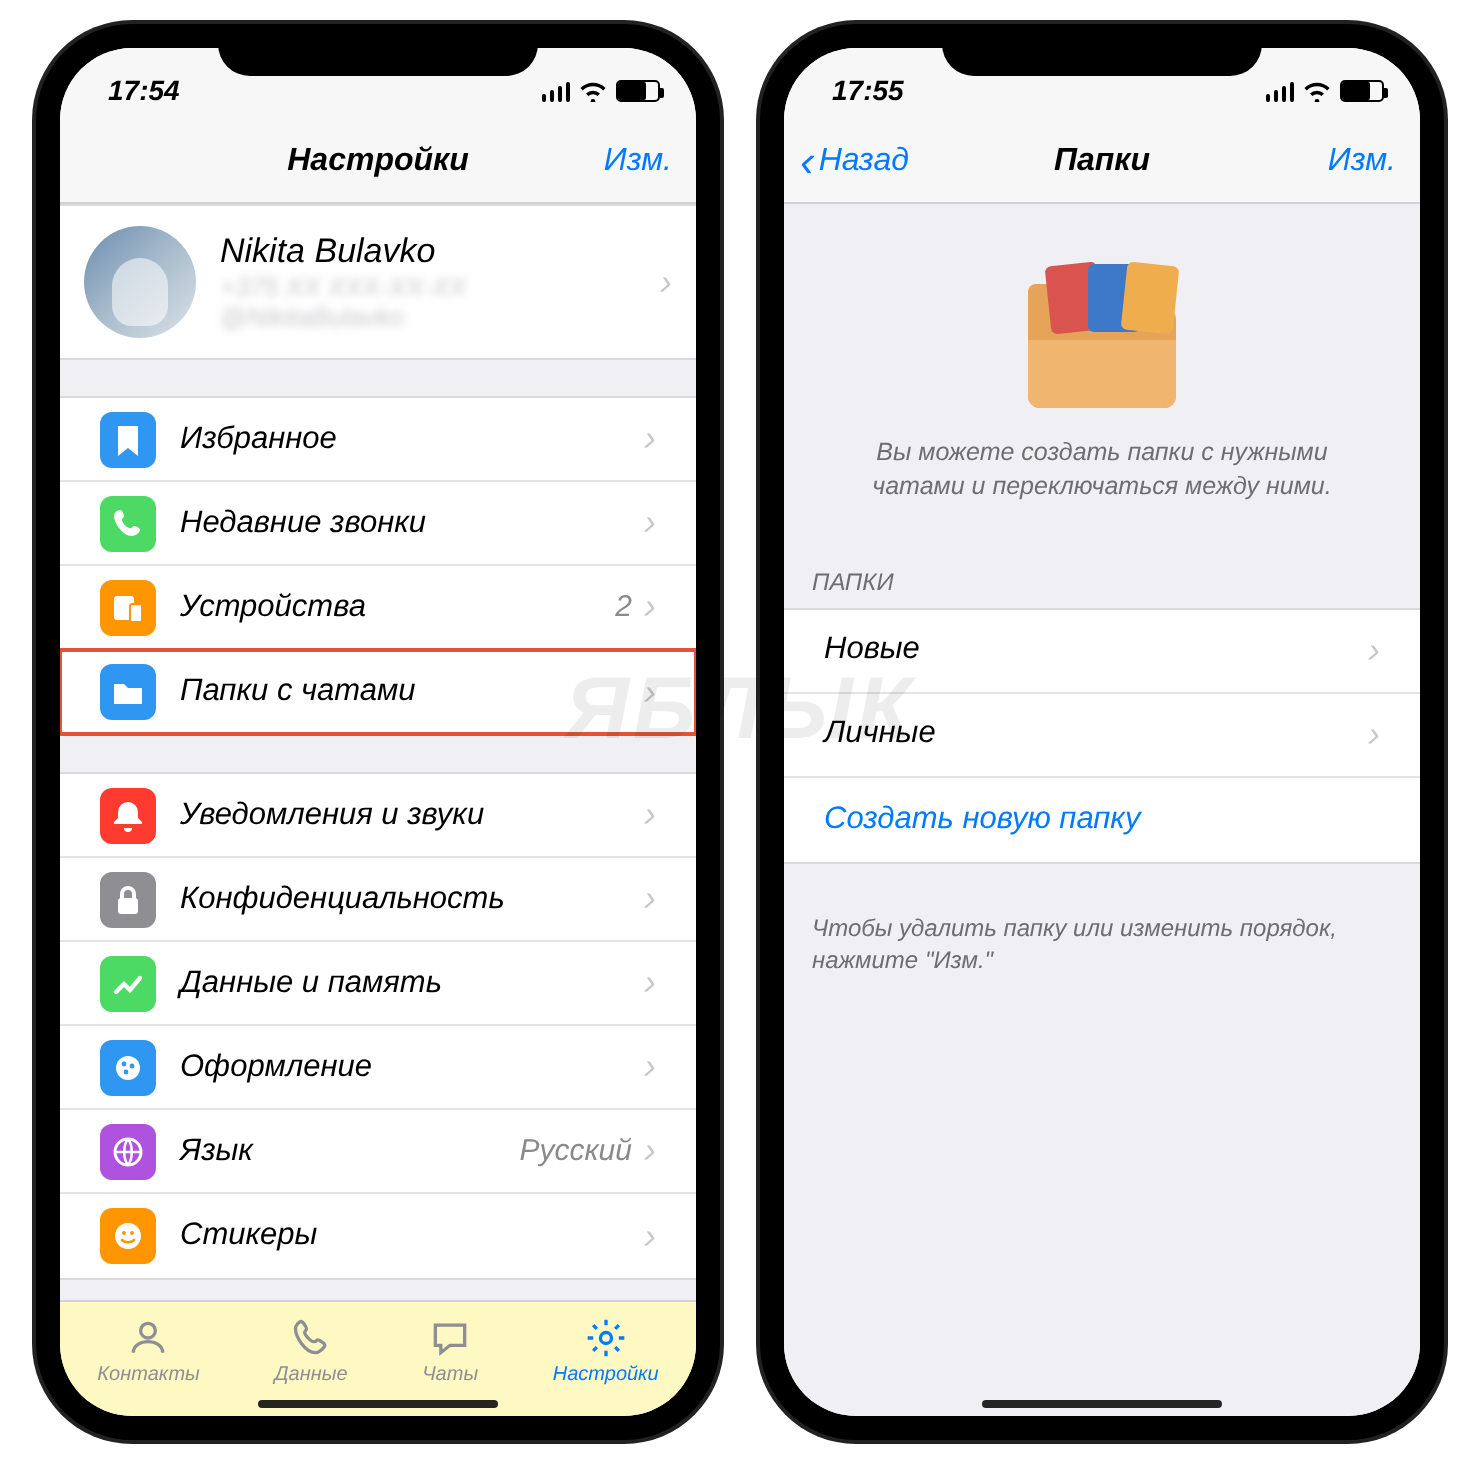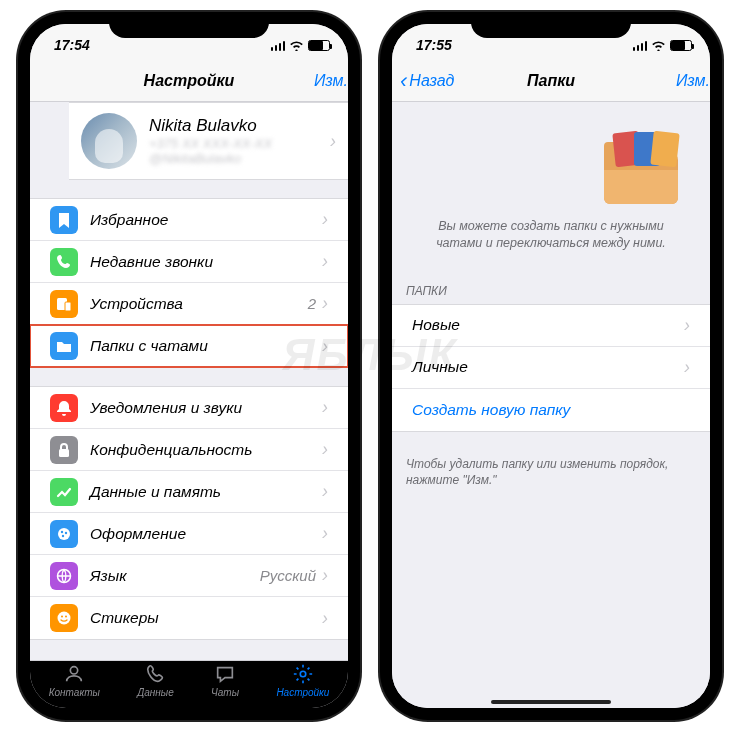--- a/index.html
+++ b/index.html
@@ -21,26 +21,26 @@
   .statusbar {
     height: 36px; background: #f7f7f7; display: flex; align-items: center; justify-content: space-between;
     padding: 6px 18px 0 24px; font-size: 14px; font-weight: 600; color: #000;
   }
   .sb-right { display: flex; align-items: center; gap: 4px; }
   .navbar {
     height: 42px; background: #f7f7f7; border-bottom: 1px solid #d1d1d6;
     display: flex; align-items: center; position: relative; padding: 0 12px;
   }
   .nav-title { position: absolute; left: 0; right: 0; text-align: center; font-size: 16px; font-weight: 600; color: #000; pointer-events:none; }
-  .nav-right { position: absolute; right: 0; color: #007aff; font-size: 16px; }
+  .nav-right { position: absolute; right: 12px; color: #007aff; font-size: 16px; }
   .nav-left { position: absolute; left: 8px; color: #007aff; font-size: 16px; display: flex; align-items: center; }
   .nav-left .chev { font-size: 22px; margin-right: 2px; line-height: 1; }
   .content { flex: 1; overflow: hidden; background: #efeff4; }
   .group { margin-top: 18px; background: #fff; border-top: 1px solid #d9d9dd; border-bottom: 1px solid #d9d9dd; }
-  .group.first { margin-top: 0; margin-left: 39px; }
+  .group.first { margin-top: 0; }
   .row {
     display: flex; align-items: center; min-height: 42px; padding: 6px 20px;
     border-bottom: 0.5px solid #e3e3e7; position: relative;
   }
   .row:last-child { border-bottom: none; }
   .icon-box {
     width: 28px; height: 28px; border-radius: 6px; display: flex; align-items: center; justify-content: center;
     margin-right: 12px; flex-shrink: 0; color: #fff;
   }
   .row-label { flex: 1; font-size: 15.5px; color: #000; }
@@ -50,29 +50,29 @@
   .avatar {
     width: 56px; height: 56px; border-radius: 50%; margin-right: 12px; flex-shrink: 0;
     background: linear-gradient(135deg,#6a8caf 0%,#a3b8c9 45%,#dce3e8 100%);
     position: relative; overflow:hidden;
   }
   .avatar::after{content:"";position:absolute;bottom:6px;left:14px;width:28px;height:34px;border-radius:14px 14px 10px 10px;background:rgba(255,255,255,0.55);}
   .profile-name { font-size: 17px; font-weight: 500; }
   .profile-sub { font-size: 13px; color: #c9c9cd; filter: blur(2px); }
   .highlight { outline: 2px solid #e2533a; outline-offset: -1px; }
   .tabbar {
-    height: 48px; background: #000000; border-top: 1px solid #d1d1d6;
+    height: 58px; background: #fef9c3; border-top: 1px solid #d1d1d6;
     display: flex; justify-content: space-around; align-items: center; padding-bottom: 8px;
   }
   .tab { display: flex; flex-direction: column; align-items: center; gap: 2px; color: #8e8e93; font-size: 10px; }
   .tab.active { color: #007aff; }
   .tab svg { width: 24px; height: 22px; }
   .home-ind { position:absolute; bottom:4px; left:50%; transform:translateX(-50%); width:120px; height:4px; background:#000; border-radius:3px; opacity:.85;}
   
-  .hero { display:flex; flex-direction:column; align-items:flex-end; padding: 26px 24px 18px; text-align:center; }
+  .hero { display:flex; flex-direction:column; align-items:center; padding: 26px 24px 18px; text-align:center; }
   .hero-desc { font-size: 12.5px; color: #6d6d72; line-height:1.35; margin-top:14px; }
   .section-header { font-size: 12px; color: #6d6d72; padding: 14px 14px 6px; text-transform: uppercase; }
   .section-footer { font-size: 12px; color: #6d6d72; padding: 8px 14px; line-height:1.35;margin-top:16px; }
   .link-row .row-label { color: #007aff; }
   .folder-art { width:90px; height:76px; position:relative; }
   .folder-base{position:absolute;bottom:0;left:8px;width:74px;height:52px;background:#e6a45a;border-radius:4px 8px 6px 6px;}
   .folder-base::before{content:"";position:absolute;top:-10px;left:0;width:30px;height:14px;background:#e6a45a;border-radius:4px 4px 0 0;}
   .folder-flap{position:absolute;bottom:0;left:8px;width:74px;height:34px;background:#f0b56f;border-radius:0 0 6px 6px;}
   .card{position:absolute;width:26px;height:34px;border-radius:3px;top:4px;}
   .card.red{background:#d9534f;left:18px;transform:rotate(-6deg);}

